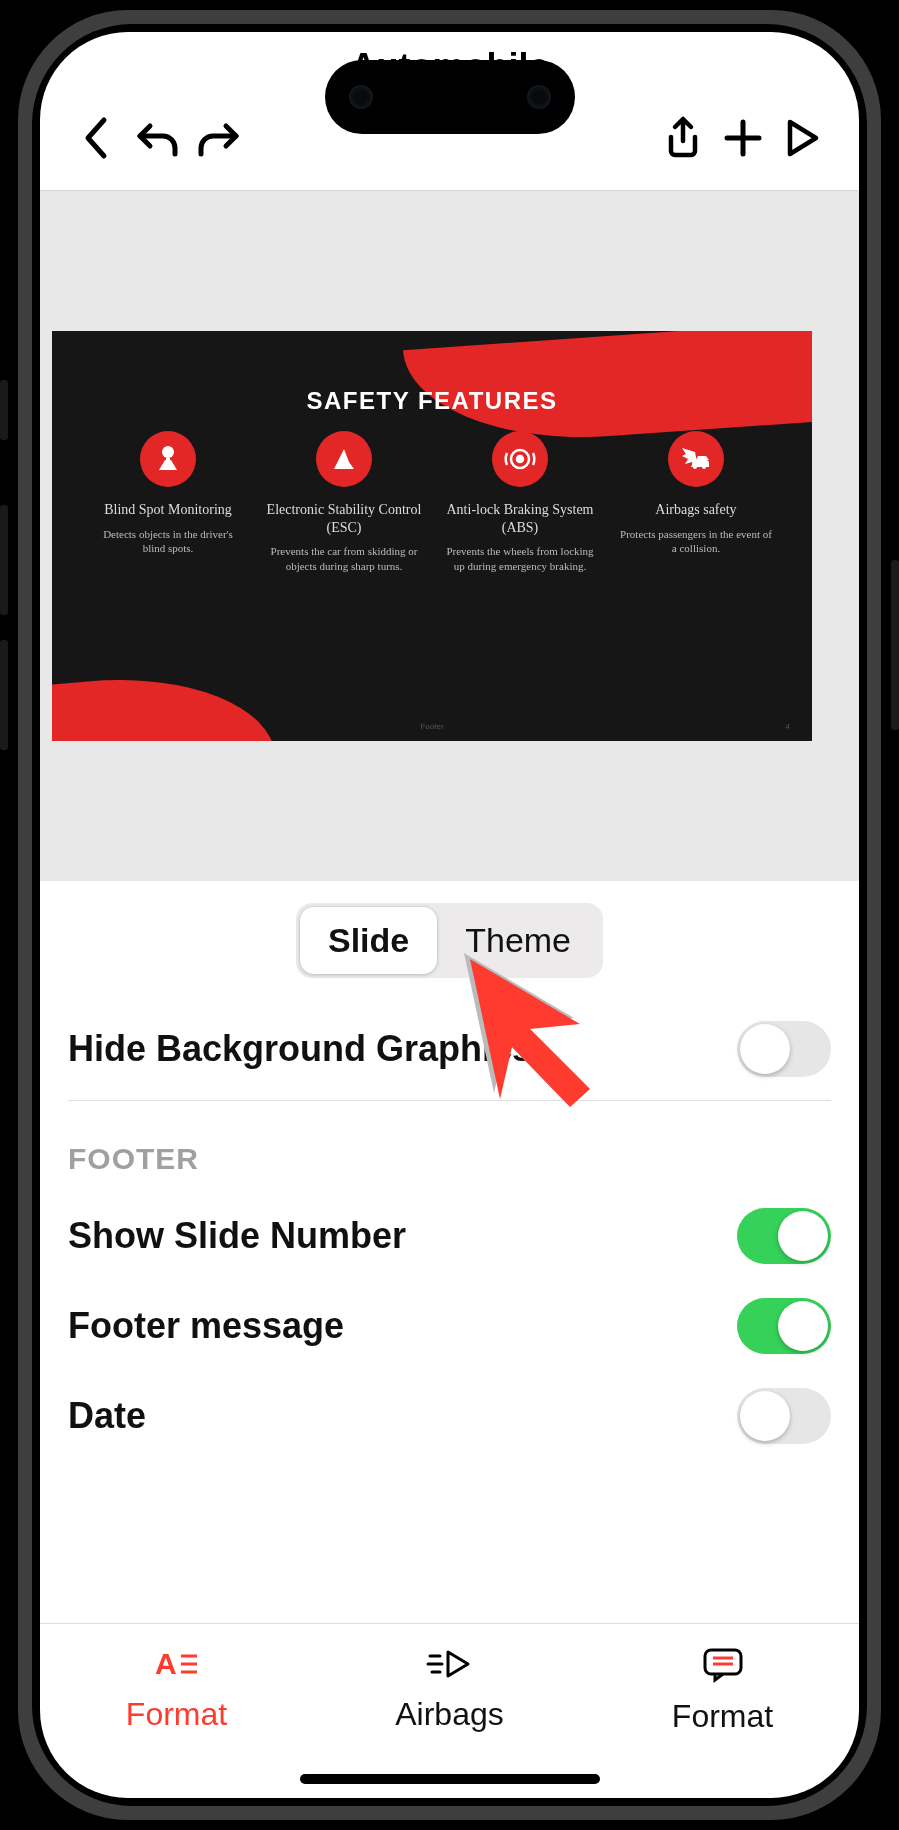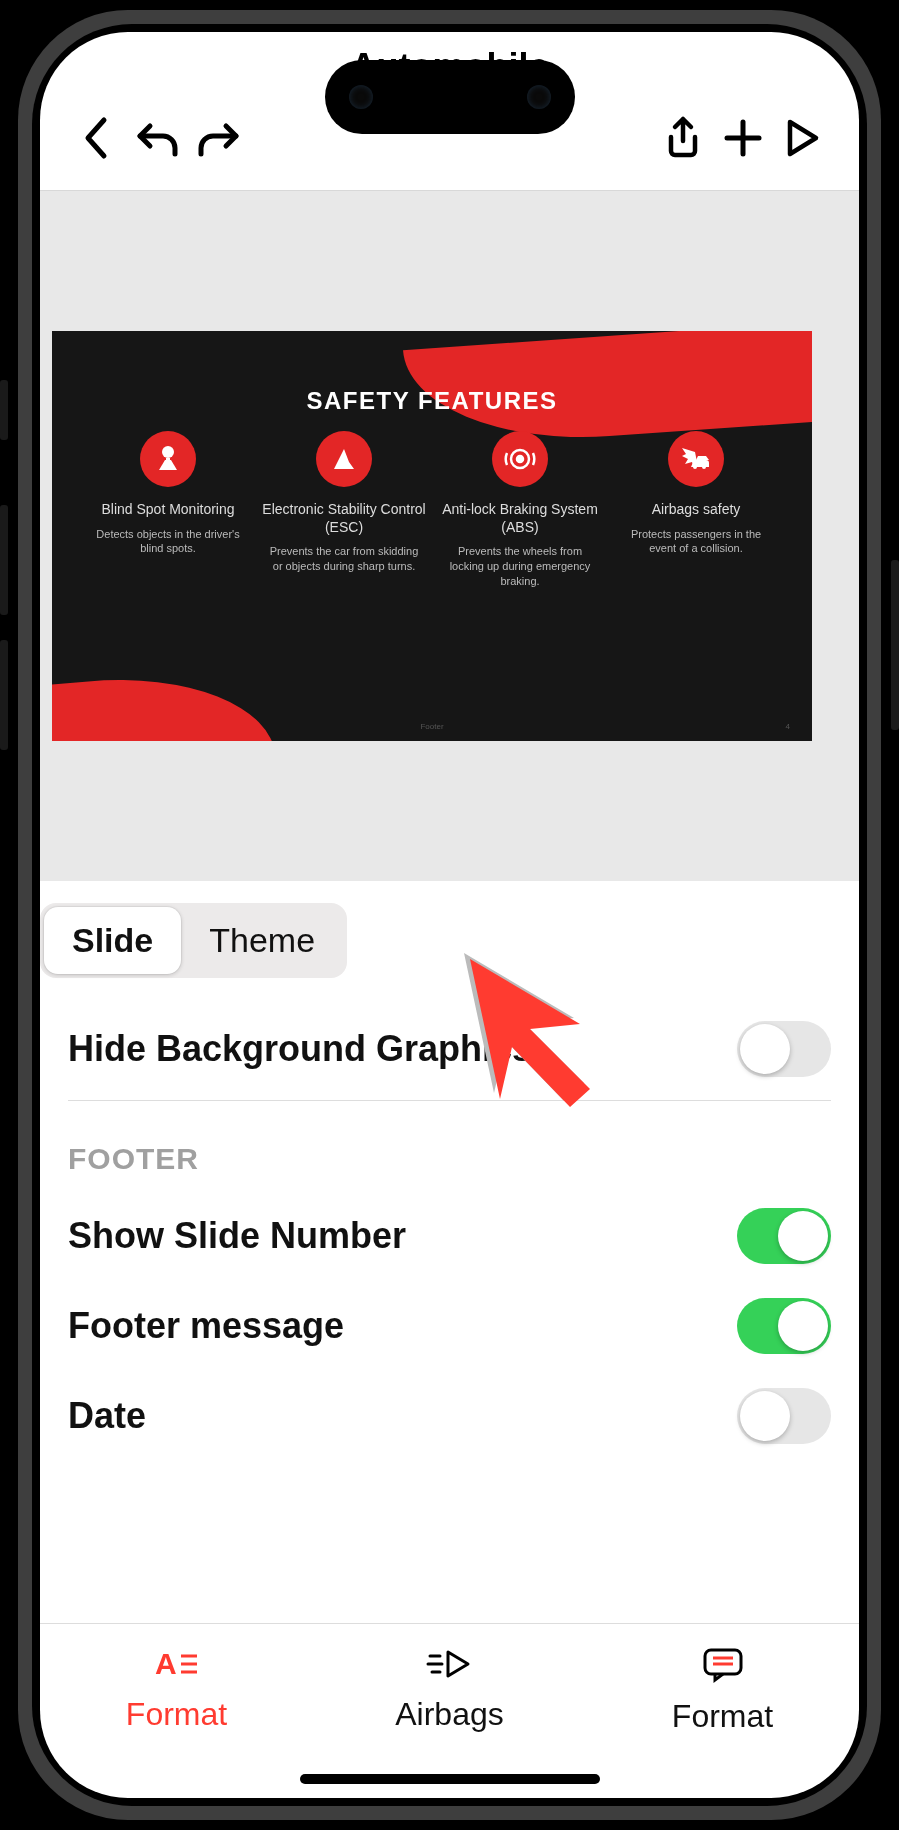--- a/index.html
+++ b/index.html
@@ -97,35 +97,35 @@
     background:#e32626;
     border-top-right-radius: 280px 140px;
     transform: rotate(-5deg);
   }
   .slide-title{
     position:absolute; top:56px; left:0; right:0; text-align:center;
     font-size:24px; font-weight:700; letter-spacing:1.5px; color:#fff;
   }
   .features {
     position:absolute; top:100px; left:0; right:0;
-    display:flex; justify-content:space-around; padding: 0 28px;
+    display:flex; justify-content:space-around; padding: 0 28px; font-family: Liberation Serif, serif;
   }
   .feat{ width:165px; text-align:center; }
   .circ{
     width:56px; height:56px; border-radius:50%; background:#e32626;
     margin: 0 auto 14px; display:flex; align-items:center; justify-content:center;
   }
   .feat-title{ font-size:14px; color:#ddd; margin-bottom:8px; line-height:1.25; font-weight:400;}
   .feat-desc{ font-size:11px; color:#bbb; line-height:1.35; padding:0 6px;}
   .slide-footer{ position:absolute; bottom:10px; left:50%; transform:translateX(-50%); font-size:8px; color:#555;}
   .slide-num{ position:absolute; bottom:10px; right:22px; font-size:8px; color:#555;}
 
   
   .panel { background:#fff; flex:1; position:relative; }
-  .seg-wrap { display:flex; justify-content:flex-start; padding: 22px 0 26px; }
+  .seg-wrap { display:flex; justify-content:center; padding: 22px 0 26px; }
   .seg {
     display:flex; background:#eceaea; border-radius:16px; padding:4px;
   }
   .seg-btn {
     padding: 14px 28px; font-size:34px; font-weight:500; border-radius:14px;
     color:#111;
   }
   .seg-btn.active{
     background:#fff; font-weight:600;
     box-shadow: 0 1px 4px rgba(0,0,0,0.18), 0 0 0 1px rgba(0,0,0,0.04);

